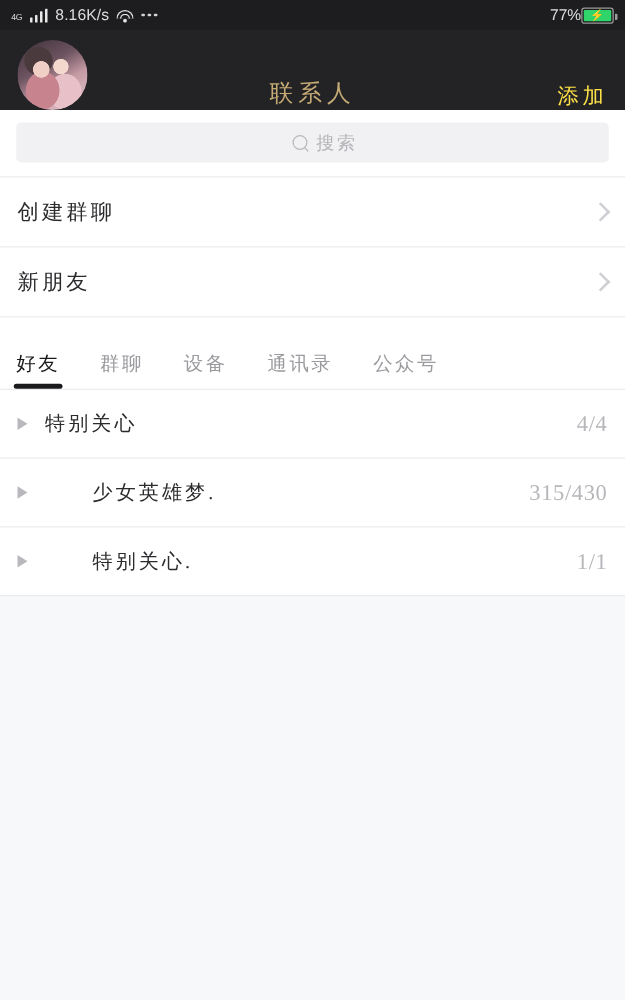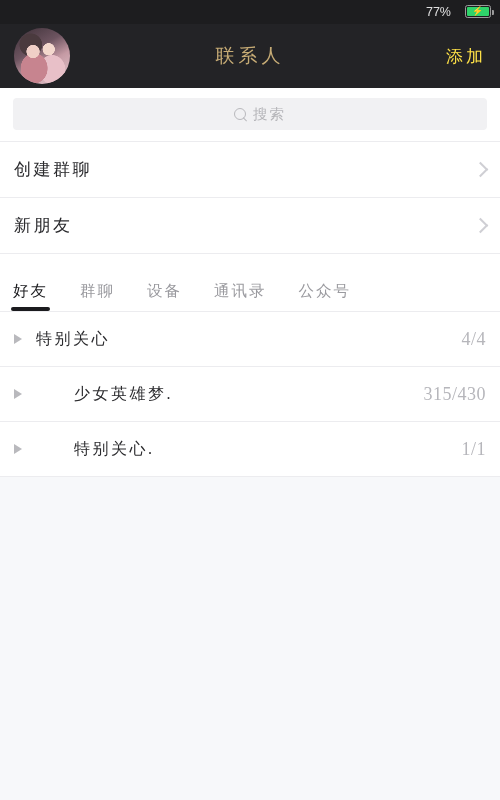--- a/index.html
+++ b/index.html
@@ -27,30 +27,30 @@
   .speed { font-size:12.5px; color:#dedede; letter-spacing:0.1px; }
   .wifi { position:relative; width:14px; height:12px; }
   .wifi span { position:absolute; left:50%; transform:translateX(-50%); border:1.6px solid #e6e6e6;
                border-bottom:none; border-radius:50% 50% 0 0 / 100% 100% 0 0; }
   .wifi .w1 { width:14px; height:7px; bottom:3px; }
   .wifi .w2 { width:8px;  height:4px; bottom:3px; }
   .wifi .w3 { width:3px;  height:3px; bottom:0px; border-radius:50%; background:#e6e6e6; border:none; }
   .ellip { display:flex; gap:2.5px; align-items:center; }
   .ellip i { width:2.5px; height:2.5px; border-radius:50%; background:#d5d5d5; display:block; }
   .sb-time { position:absolute; left:0; right:0; text-align:center; font-size:13px; color:#e3e3e3; letter-spacing:0.4px; }
-  .sb-right { margin-left:auto; display:flex; align-items:flex-start; gap:14px; position:relative; z-index:2; }
+  .sb-right { margin-left:auto; display:flex; align-items:flex-end; gap:0; position:relative; z-index:2; }
   .pct { font-size:12.5px; color:#e0e0e0; }
   .batt { width:26px; height:13px; border:1.3px solid #9a9a9a; border-radius:2.5px; padding:1.2px; position:relative; }
   .batt:after { content:""; position:absolute; right:-3.5px; top:3.5px; width:2px; height:5px; background:#9a9a9a; border-radius:0 1px 1px 0;}
   .batt-fill { height:100%; width:100%; background:#2fd46a; border-radius:1px; display:flex; align-items:center; justify-content:center; }
   .bolt { font-size:9px; color:#0e3d1d; line-height:1; }
 
   
   .header {
-    height:64px; background:#232326; display:flex; align-items:center;
+    height:64px; background:#232326; display:flex; align-items:flex-end;
     padding:0 14px; position:relative;
   }
   .avatar {
     width:56px; height:56px; border-radius:50%; overflow:hidden; flex:0 0 auto;
     background:#2c2730; position:relative;
   }
   .avatar .ph { position:absolute; inset:0;
     background:
       radial-gradient(circle at 34% 42%, #f0cfc7 0 13%, transparent 14%),
       radial-gradient(circle at 62% 38%, #f3d8cd 0 12%, transparent 13%),
@@ -117,20 +117,42 @@
   .g-count { margin-left:auto; font-size:18px; color:#b6b6bb; letter-spacing:0.5px; font-family:"Liberation Serif", serif; }
   .list-end { border-top:1px solid #ececef; }
   .filler { flex:1; background:#f7f8fa; }
 </style>
 </head>
 <body>
 
 <div class="phone">
 
   <div class="statusbar">
+    <div class="sb-left">
+      <div class="dot-bar">
+        <span class="net-label">4G</span>
+      </div>
+      <div class="bars">
+          <i></i>
+          <i></i>
+          <i></i>
+          <i></i>
+        </div>
+      <span class="speed">8.16K/s</span>
+      <div class="wifi">
+        <span class="w1"></span>
+          <span class="w2"></span>
+          <span class="w3"></span>
+      </div>
+      <div class="ellip">
+          <i></i>
+          <i></i>
+          <i></i>
+        </div>
+    </div>
     <div class="sb-right">
       <span class="pct">77%</span>
       <div class="batt">
         <div class="batt-fill">
             <span class="bolt">⚡</span>
           </div>
       </div>
     </div>
   </div>
 

